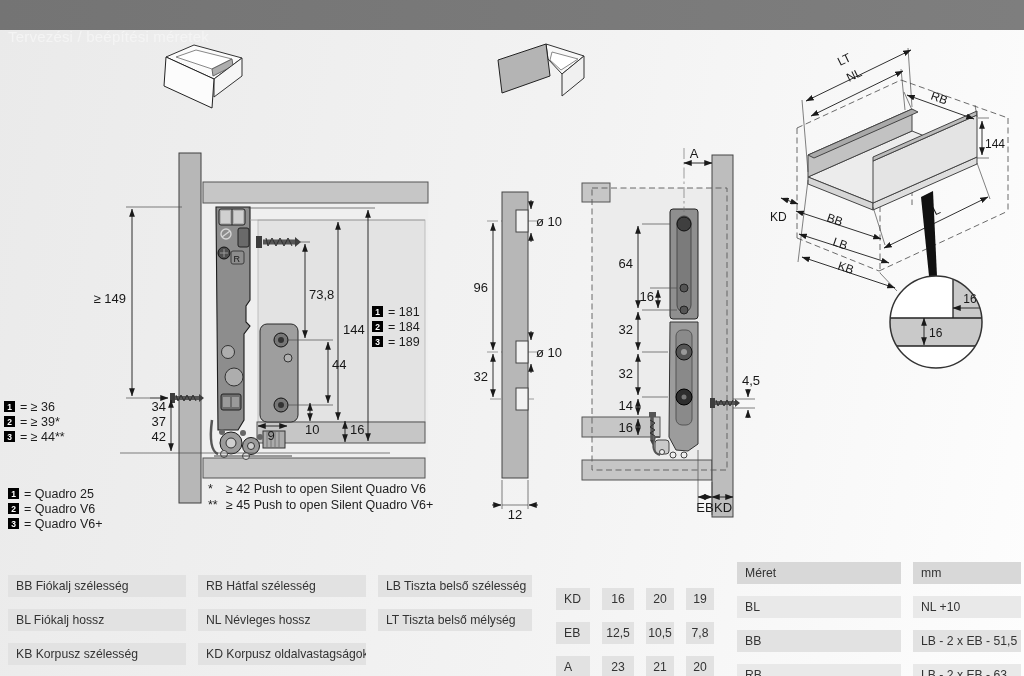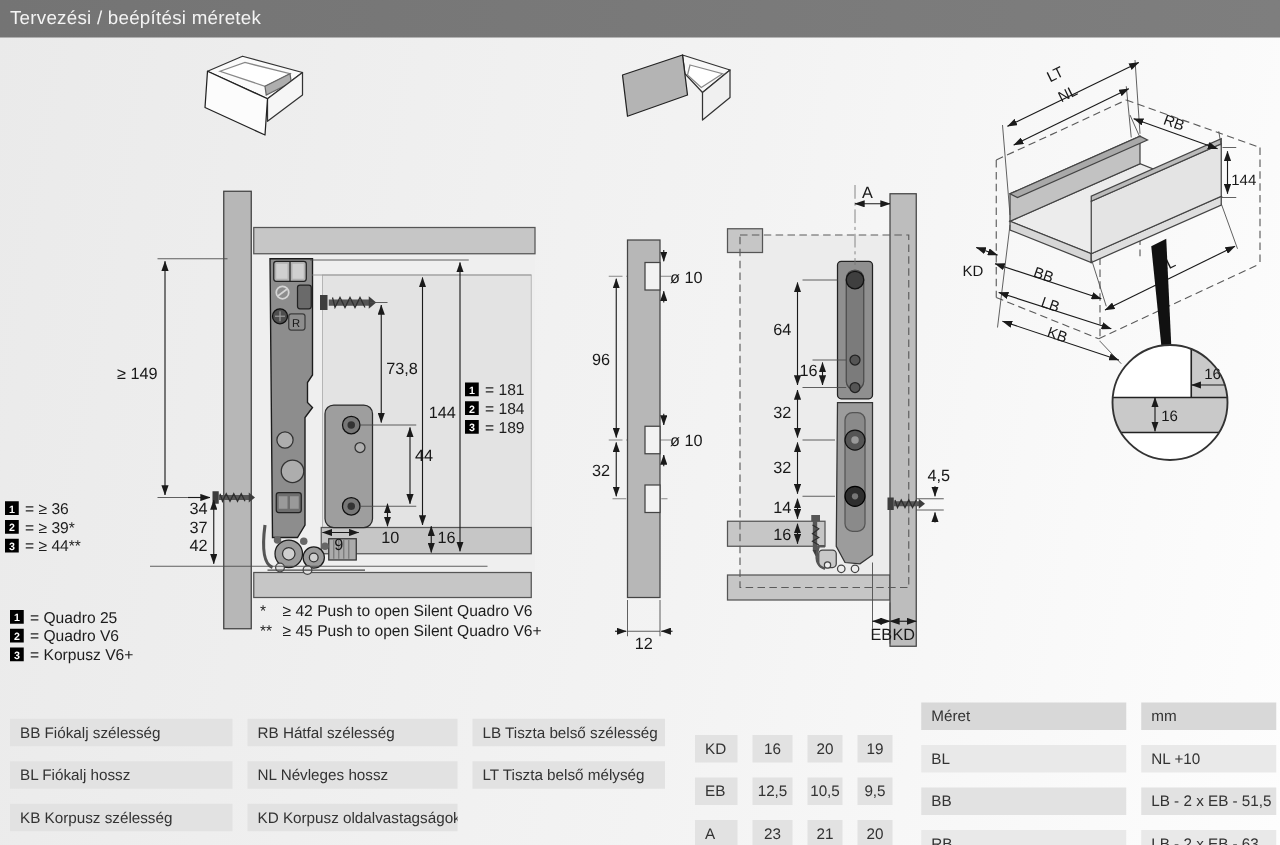--- a/index.html
+++ b/index.html
@@ -1,21 +1,21 @@
 <!DOCTYPE html>
 <html><head>
 <meta charset="utf-8">
 <style>
   html,body{margin:0;padding:0;background:#ddd;}
   .page{position:relative;width:1024px;height:676px;overflow:hidden;
         background:linear-gradient(100deg,#eaeaea 0%,#f3f3f3 55%,#fdfdfd 100%);
         font-family:"Liberation Sans",sans-serif;color:#1d1d1d;}
   .titlebar{position:absolute;left:0;top:0;width:1024px;height:30px;
             background:linear-gradient(90deg,#747474,#7e7e7e);}
-  .titlebar span{display:block;line-height:29px;padding-left:8px;font-size:15px;color:#f4f4f4;letter-spacing:.2px;}
+  .titlebar span{display:block;line-height:29px;padding-left:8px;font-size:15px;color:#f4f4f4;letter-spacing:.2px;margin-top:22px;}
   svg.drawings{position:absolute;left:0;top:0;}
   svg text{font-family:"Liberation Sans",sans-serif;font-size:13px;fill:#181818;}
   svg text.small{font-size:12px;}
   .dim{stroke:#1a1a1a;stroke-width:0.9;fill:none;}
   .ext{stroke:#4a4a4a;stroke-width:0.7;fill:none;}
   .thin{stroke:#999;stroke-width:0.8;fill:none;}
   .dash{stroke:#5a5a5a;stroke-width:0.9;stroke-dasharray:6 3.5;fill:none;}
   .cl{stroke:#777;stroke-width:0.7;stroke-dasharray:11 3 2.5 3;fill:none;}
   .overlay{position:absolute;font-size:12.5px;}
   .lgrow{display:flex;align-items:center;gap:5px;height:15px;white-space:nowrap;}
@@ -361,21 +361,21 @@
       <div class="lgrow">
         <span class="sq">1</span>
         <span>= Quadro 25</span>
       </div>
       <div class="lgrow">
         <span class="sq">2</span>
         <span>= Quadro V6</span>
       </div>
       <div class="lgrow">
         <span class="sq">3</span>
-        <span>= Korpusz V6+</span>
+        <span>= Quadro V6+</span>
       </div>
     </div>
   <div class="overlay" id="footnotes" style="left:208px;top:482px;">
       <div class="fnrow">
         <span class="mk">*</span>
         <span>≥ 42 Push to open Silent Quadro V6</span>
       </div>
       <div class="fnrow">
         <span class="mk">**</span>
         <span>≥ 45 Push to open Silent Quadro V6+</span>
@@ -393,21 +393,21 @@
       <div class="cell">KD Korpusz oldalvastagságok</div>
     </div>
   <div class="tbl" id="tbl-kd" style="left:556px;top:588px;grid-template-columns:34px 32px 28px 28px;">
       <div class="cell">KD</div>
       <div class="cell center">16</div>
       <div class="cell center">20</div>
       <div class="cell center">19</div>
       <div class="cell">EB</div>
       <div class="cell center">12,5</div>
       <div class="cell center">10,5</div>
-      <div class="cell center">9,5</div>
+      <div class="cell center">7,8</div>
       <div class="cell">A</div>
       <div class="cell center">23</div>
       <div class="cell center">21</div>
       <div class="cell center">20</div>
     </div>
   <div class="tbl" id="tbl-meret" style="left:737px;top:562px;grid-template-columns:164px 108px;">
       <div class="cell hdr">Méret</div>
       <div class="cell hdr">mm</div>
       <div class="cell alt">BL</div>
       <div class="cell alt">NL +10</div>

